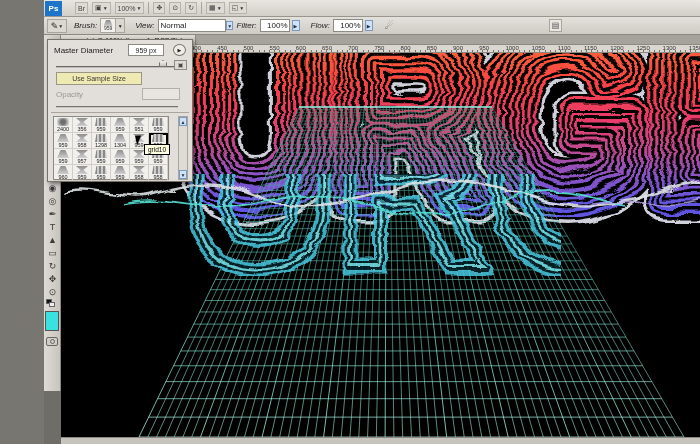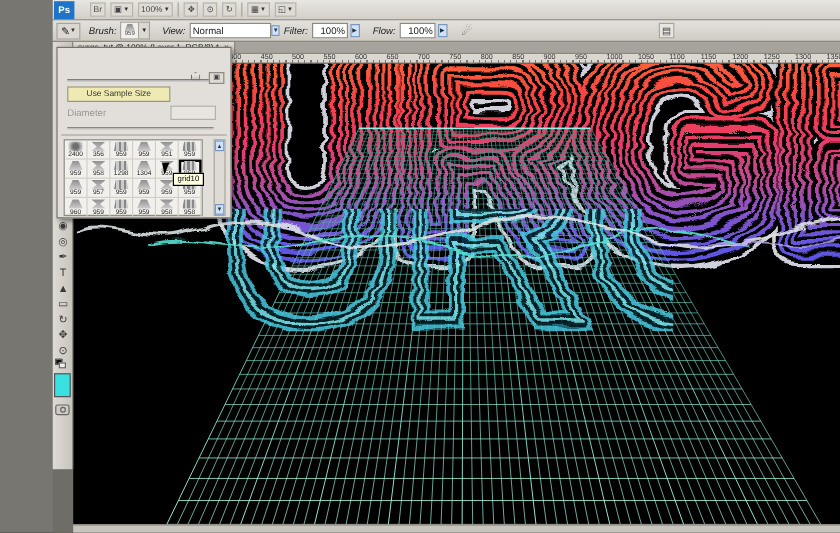--- a/index.html
+++ b/index.html
@@ -414,26 +414,31 @@
       <g filter="url(#wavy)" fill="none">
         <path d="M0,138 C 30,126 60,150 95,138 S 165,126 200,142 S 280,152 330,134 S 420,126 470,142 S 560,150 610,132 S 660,140 683,134" stroke="#dde3e6" stroke-width="2.4" opacity="0.9"></path>
         <path d="M60,148 C 100,138 140,158 185,148 S 265,138 310,152 S 390,160 440,144 S 520,138 560,150" stroke="#55e0d0" stroke-width="1.8" opacity="0.9"></path>
         <path d="M520,150 C 560,140 600,158 640,146 S 670,142 683,148" stroke="#b9a6e8" stroke-width="1.8" opacity="0.8"></path>
       </g>
     </svg>
   </div>
   <div class="bottomstrip"></div>
 
   <div class="brush-panel">
+    <div class="bp-row1">
+      <span class="bp-mdlabel">Master Diameter</span>
+      <div class="bp-mdvalue">959 px</div>
+      <div class="bp-flyout">▶</div>
+    </div>
     <div class="bp-slider">
       <div class="bp-handle"></div>
     </div>
     <div class="bp-newbrush">▣</div>
     <div class="bp-usesample">Use Sample Size</div>
-    <span class="bp-hardness">Diameter</span>
+    <span class="bp-hardness">Opacity</span>
     <div class="bp-hardval"></div>
     <div class="bp-slider2"></div>
     <div class="bp-sep"></div>
     <div class="preset-grid" id="presetGrid">
         <div class="cell">
           <div class="thumb thdot"></div>
           <div class="num">2400</div>
         </div>
         <div class="cell">
           <div class="thumb th1"></div>

